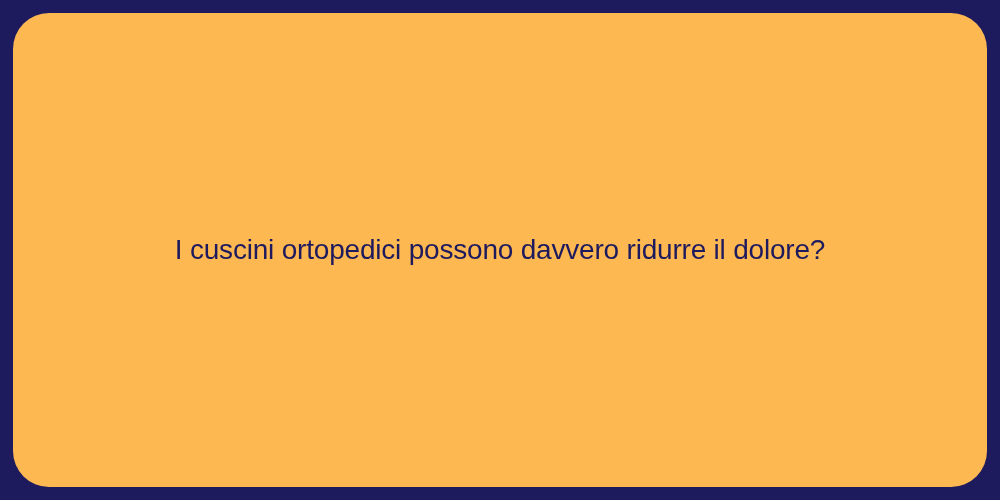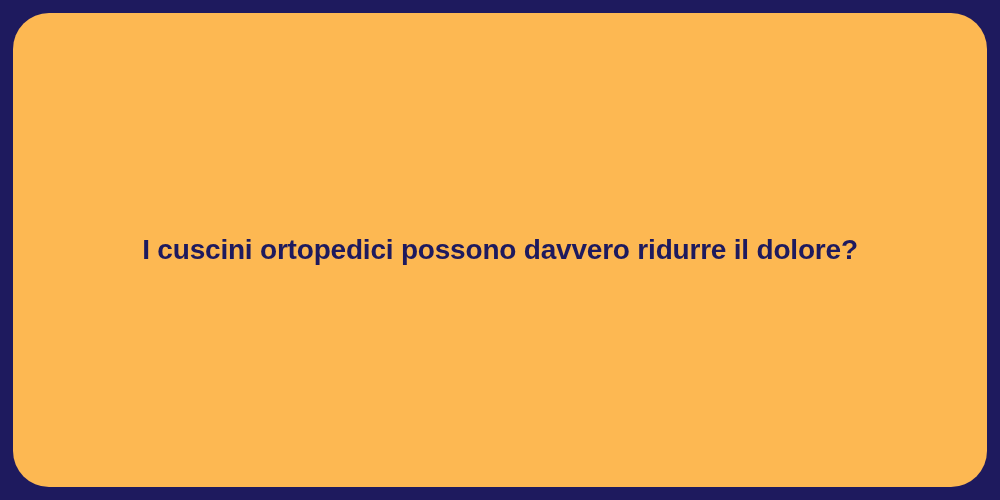--- a/index.html
+++ b/index.html
@@ -32,21 +32,21 @@
     display: flex;
     align-items: center;
     justify-content: center;
     text-align: center;
   }
 
   #headline {
     color: #1e1a5e;
     font-family: "Liberation Sans", sans-serif;
     font-size: 28px;
-    font-weight: bold;
+    font-weight: normal;
     letter-spacing: -0.2px;
     line-height: 1.3;
     margin: 0;
     padding: 0 40px;
     max-width: 900px;
   }
 </style>
 </head>
 <body>
 

